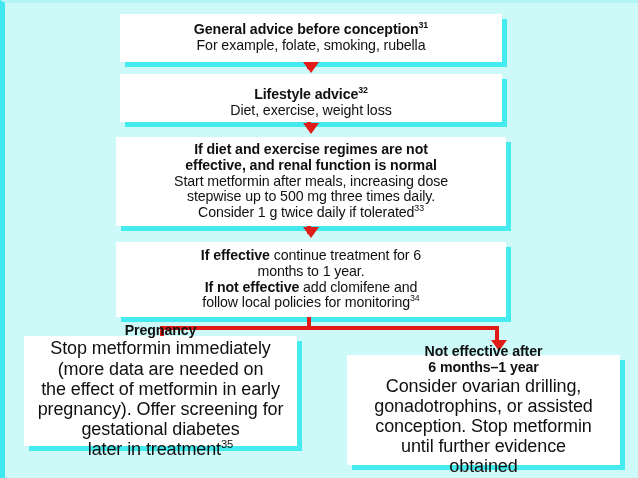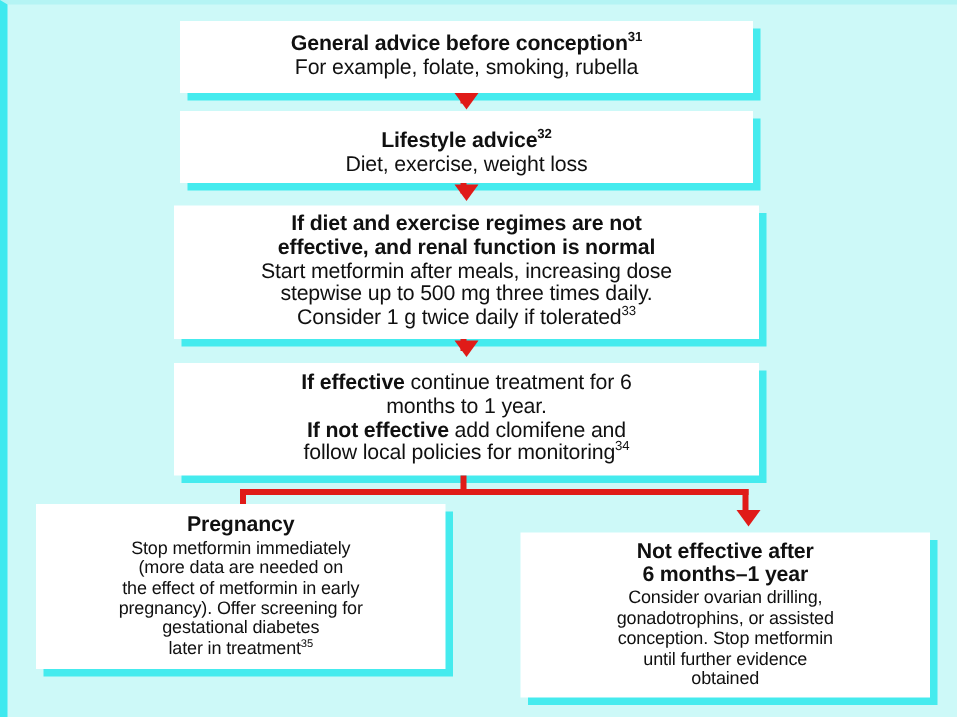--- a/index.html
+++ b/index.html
@@ -43,21 +43,21 @@
   .box .ln {
     display: block;
     white-space: nowrap;
     font-size: 14.2px;
     letter-spacing: -0.1px;
   }
   .box .ln.b {
     font-weight: bold;
   }
   .box .ln.small {
-    font-size: 12px;
+    font-size: 18px;
   }
   sup {
     font-size: 0.62em;
     vertical-align: super;
     line-height: 0;
     font-weight: bold;
   }
   .ln:not(.b) sup { font-weight: normal; }
 
   

